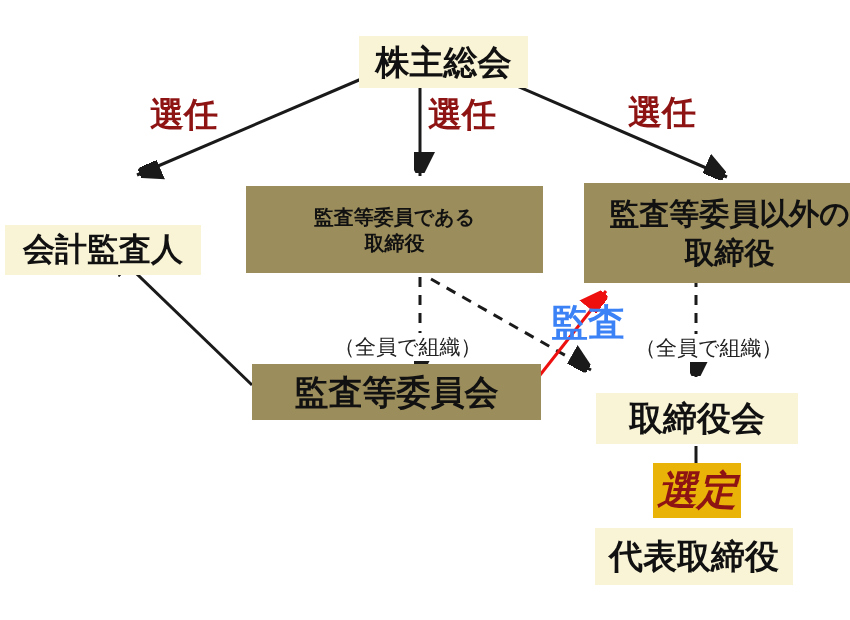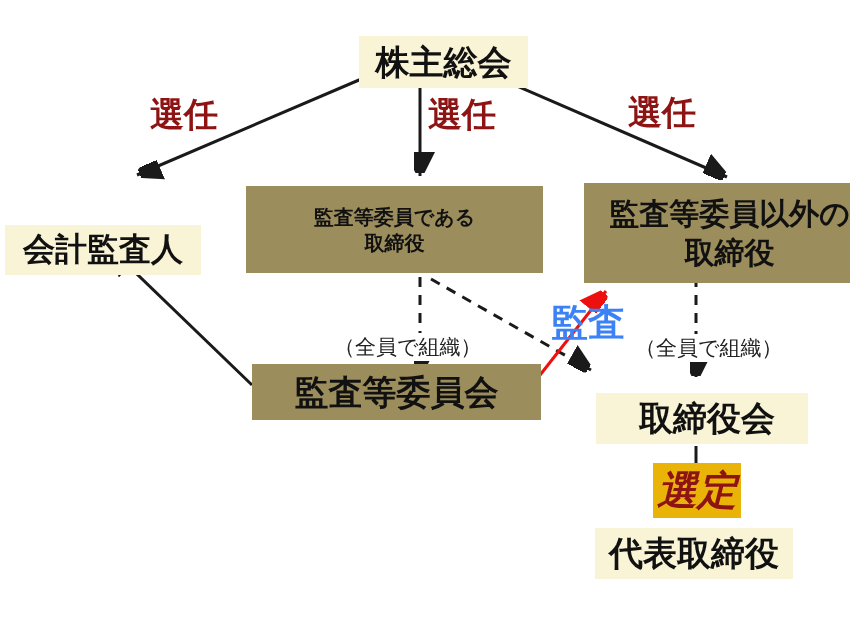--- a/index.html
+++ b/index.html
@@ -61,23 +61,23 @@
   <div class="node cream" style="left:5px;top:188px;width:196px;height:50px;font-size:32px;margin-top:37px;">会計監査人</div>
 
   <div class="node olive" style="left:246px;top:186px;width:297px;height:87px;font-size:20px;">監査等委員である
 取締役</div>
 
   <div class="node olive" style="left:584px;top:183px;width:291px;height:100px;font-size:30px;">監査等委員以外の
 取締役</div>
 
   <div class="node olive" style="left:252px;top:364px;width:289px;height:56px;font-size:34px;">監査等委員会</div>
 
-  <div class="node cream" style="left:596px;top:393px;width:202px;height:51px;font-size:34px;padding-left:10px;">取締役会</div>
+  <div class="node cream" style="left:596px;top:393px;width:202px;height:51px;font-size:34px;">取締役会</div>
 
-  <div class="node cream" style="left:595px;top:528px;width:198px;height:51px;font-size:34px;">代表取締役</div>
+  <div class="node cream" style="left:595px;top:528px;width:198px;height:57px;font-size:34px;">代表取締役</div>
 
   <div class="elabel darkred" style="left:150px;top:92px;font-size:34px;">選任</div>
 
   <div class="elabel darkred" style="left:428px;top:92px;font-size:34px;">選任</div>
 
   <div class="elabel darkred" style="left:628px;top:90px;font-size:34px;">選任</div>
 
 
   <div class="elabel plain" style="left:331px;top:333px;font-size:21px;">（全員で組織）</div>
 

